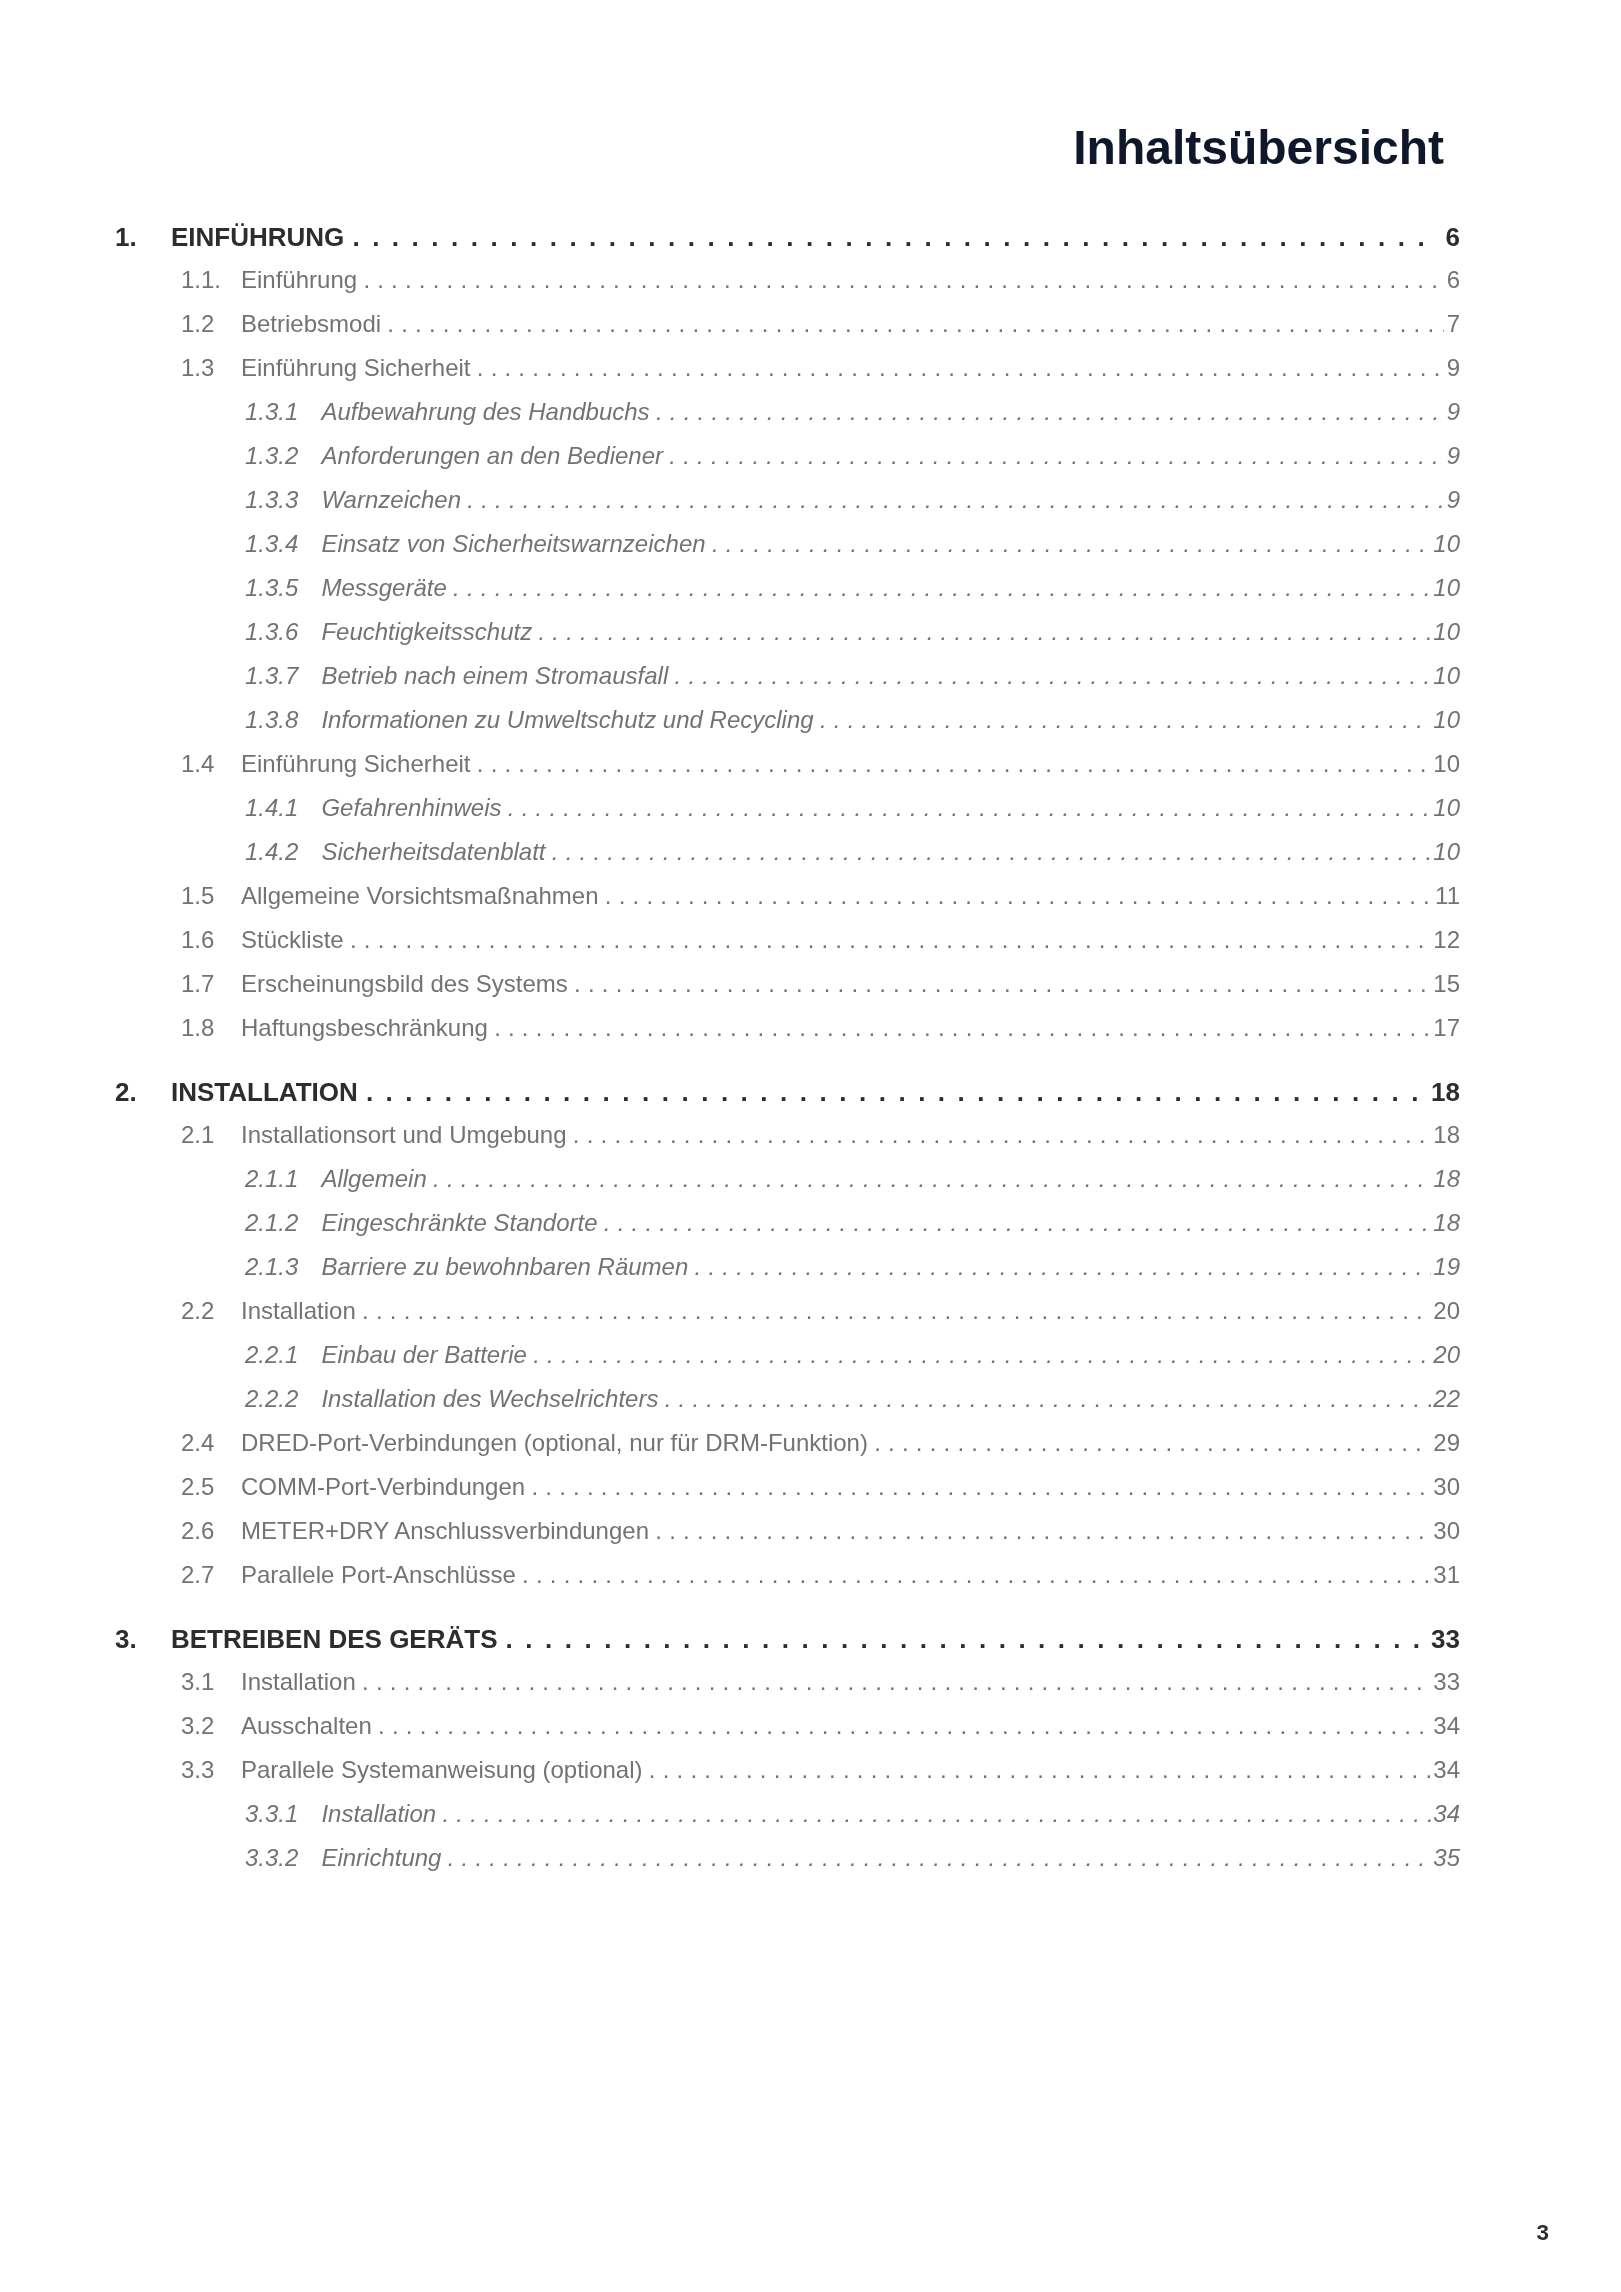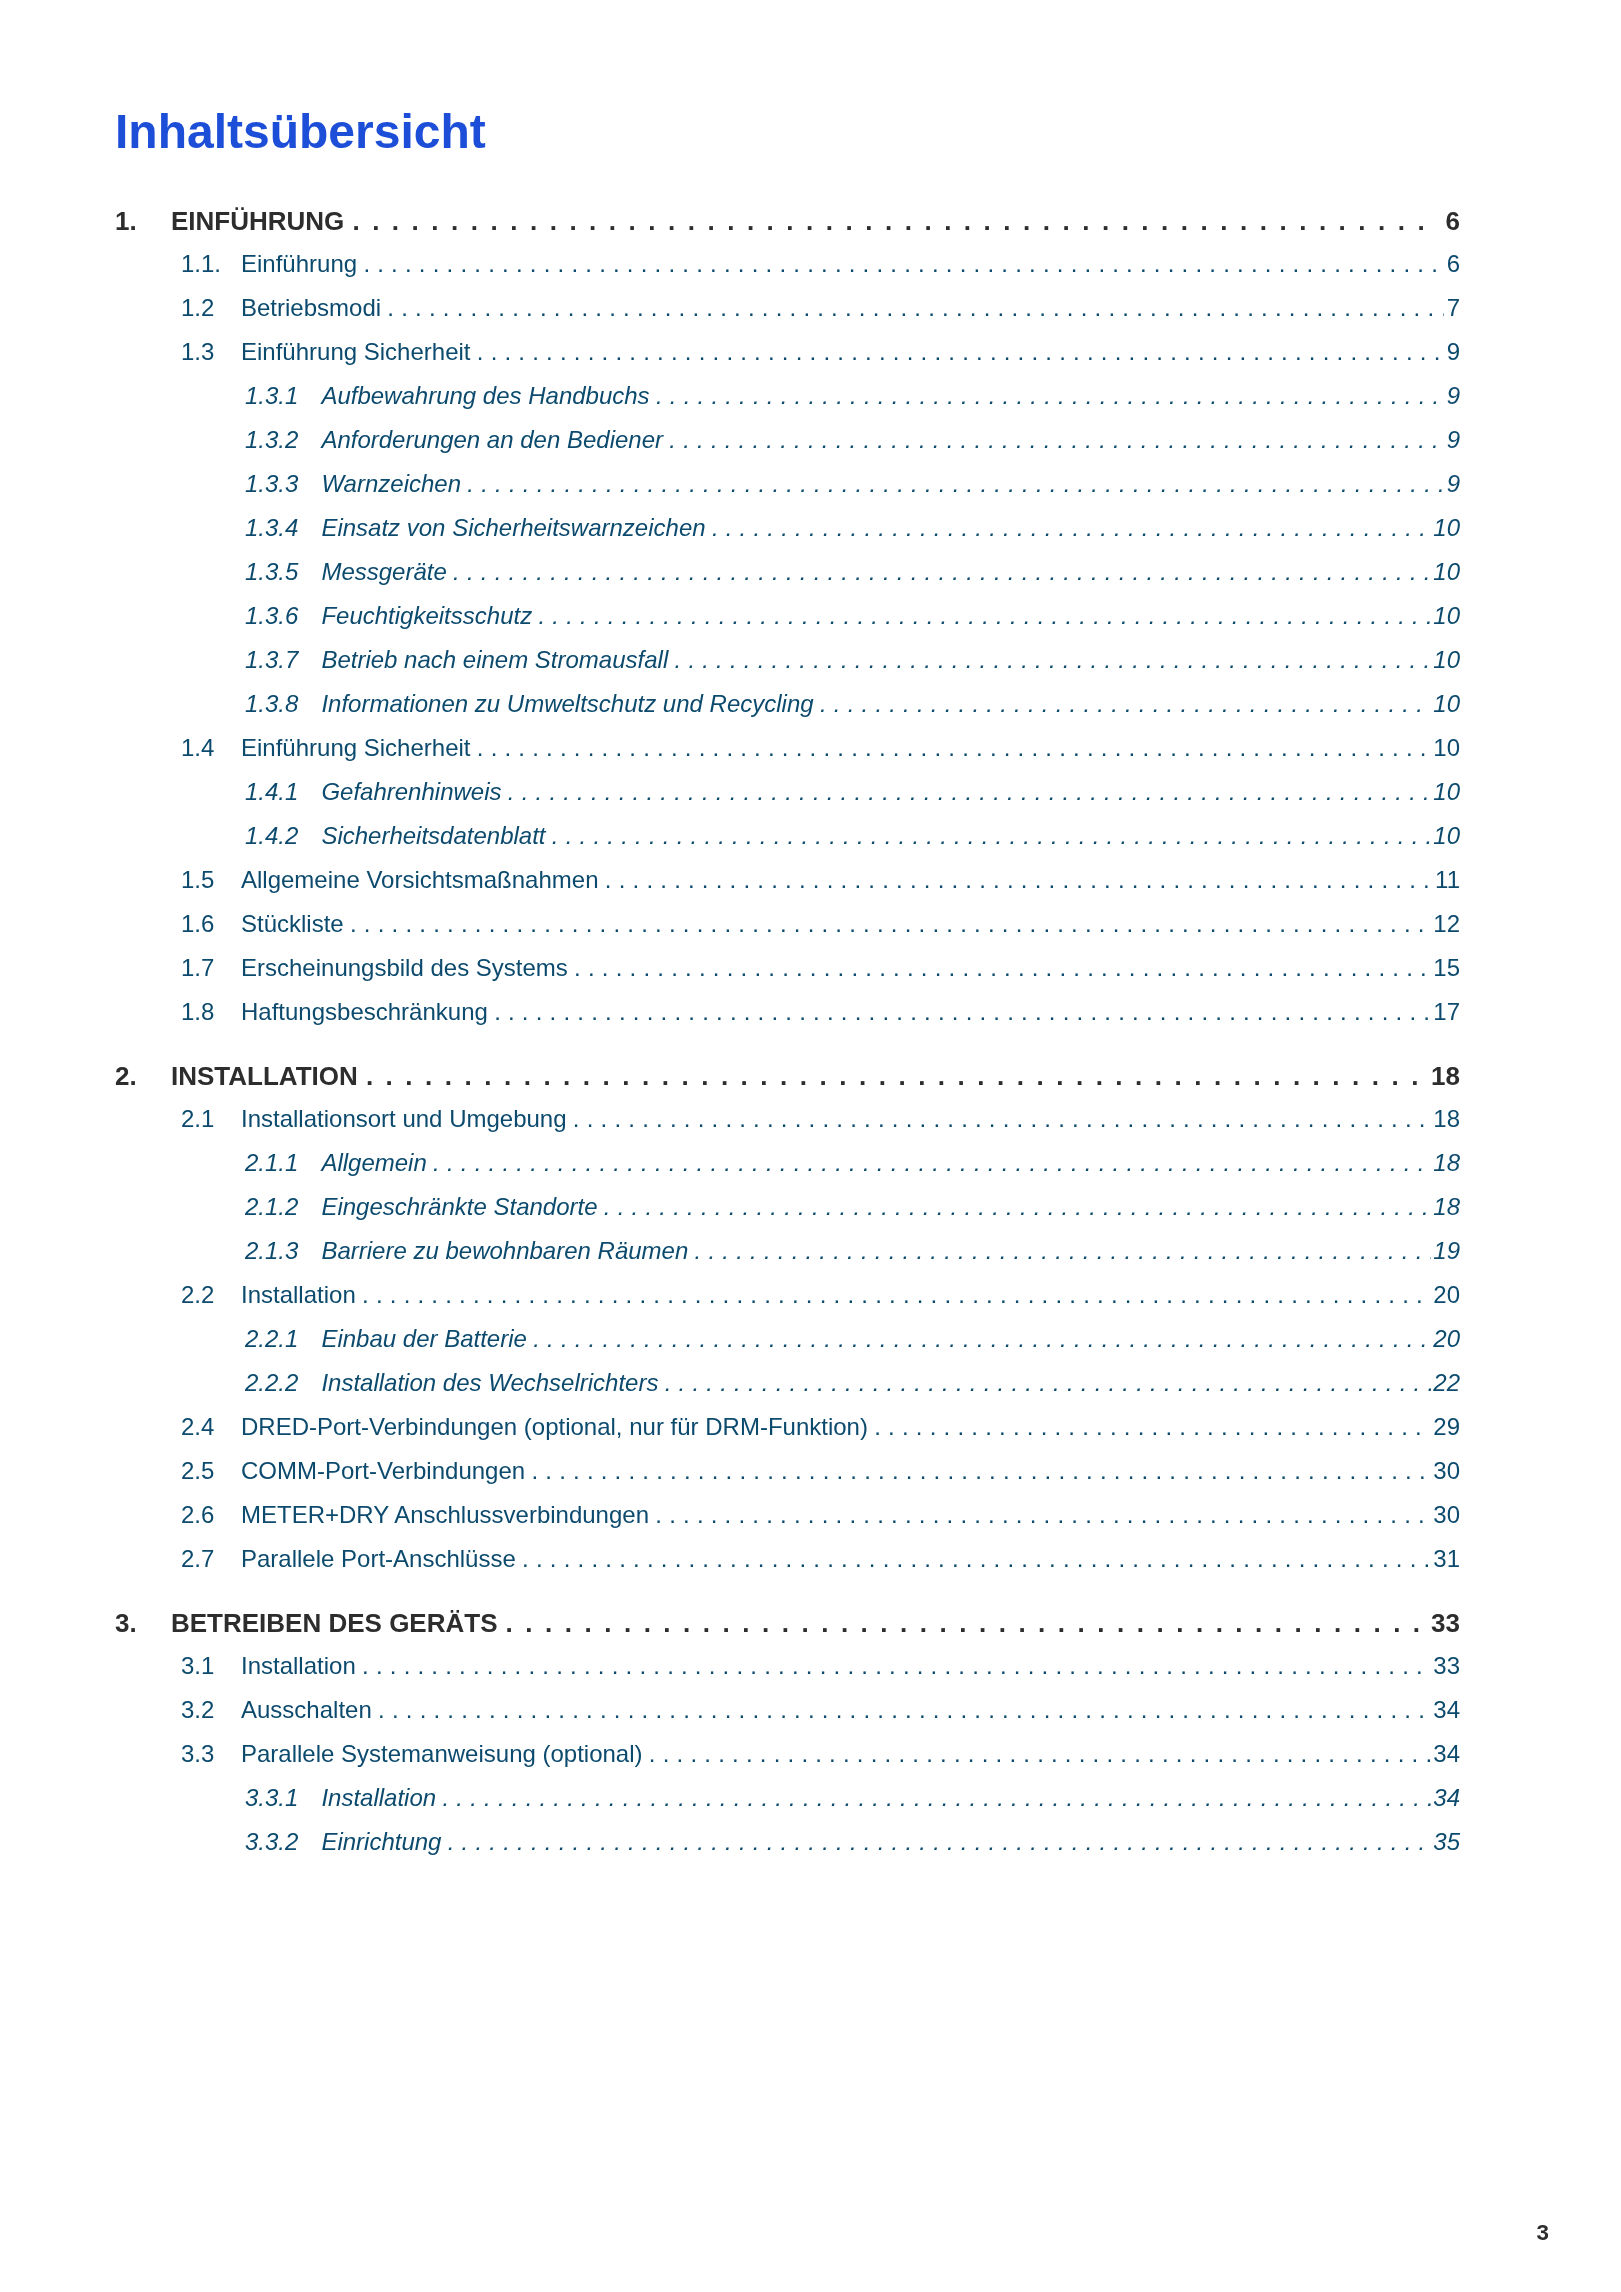--- a/index.html
+++ b/index.html
@@ -14,36 +14,37 @@
     font-family: "Liberation Sans", "DejaVu Sans", sans-serif;
     overflow: hidden;
   }
   .page {
     position: absolute;
     inset: 0;
     padding: 106px 161px 0 115px;
     box-sizing: border-box;
   }
   .title {
-    margin: 0;
+    margin: 16px;
     font-size: 48px;
     line-height: 1.1;
     font-weight: 600;
     letter-spacing: 0px;
-    color: #1d4ed8;
+    color: #0f172a;
+    text-align: right;
   }
   .toc {
     margin-top: 47px;
   }
   .row {
     display: flex;
     align-items: baseline;
     height: 44px;
     font-size: 24px;
-    color: #0c4a6e;
+    color: #737373;
     font-weight: 400;
   }
   .row .num {
     white-space: nowrap;
     flex: 0 0 auto;
   }
   .row .label {
     white-space: nowrap;
     flex: 0 0 auto;
     margin-left: 15px;

